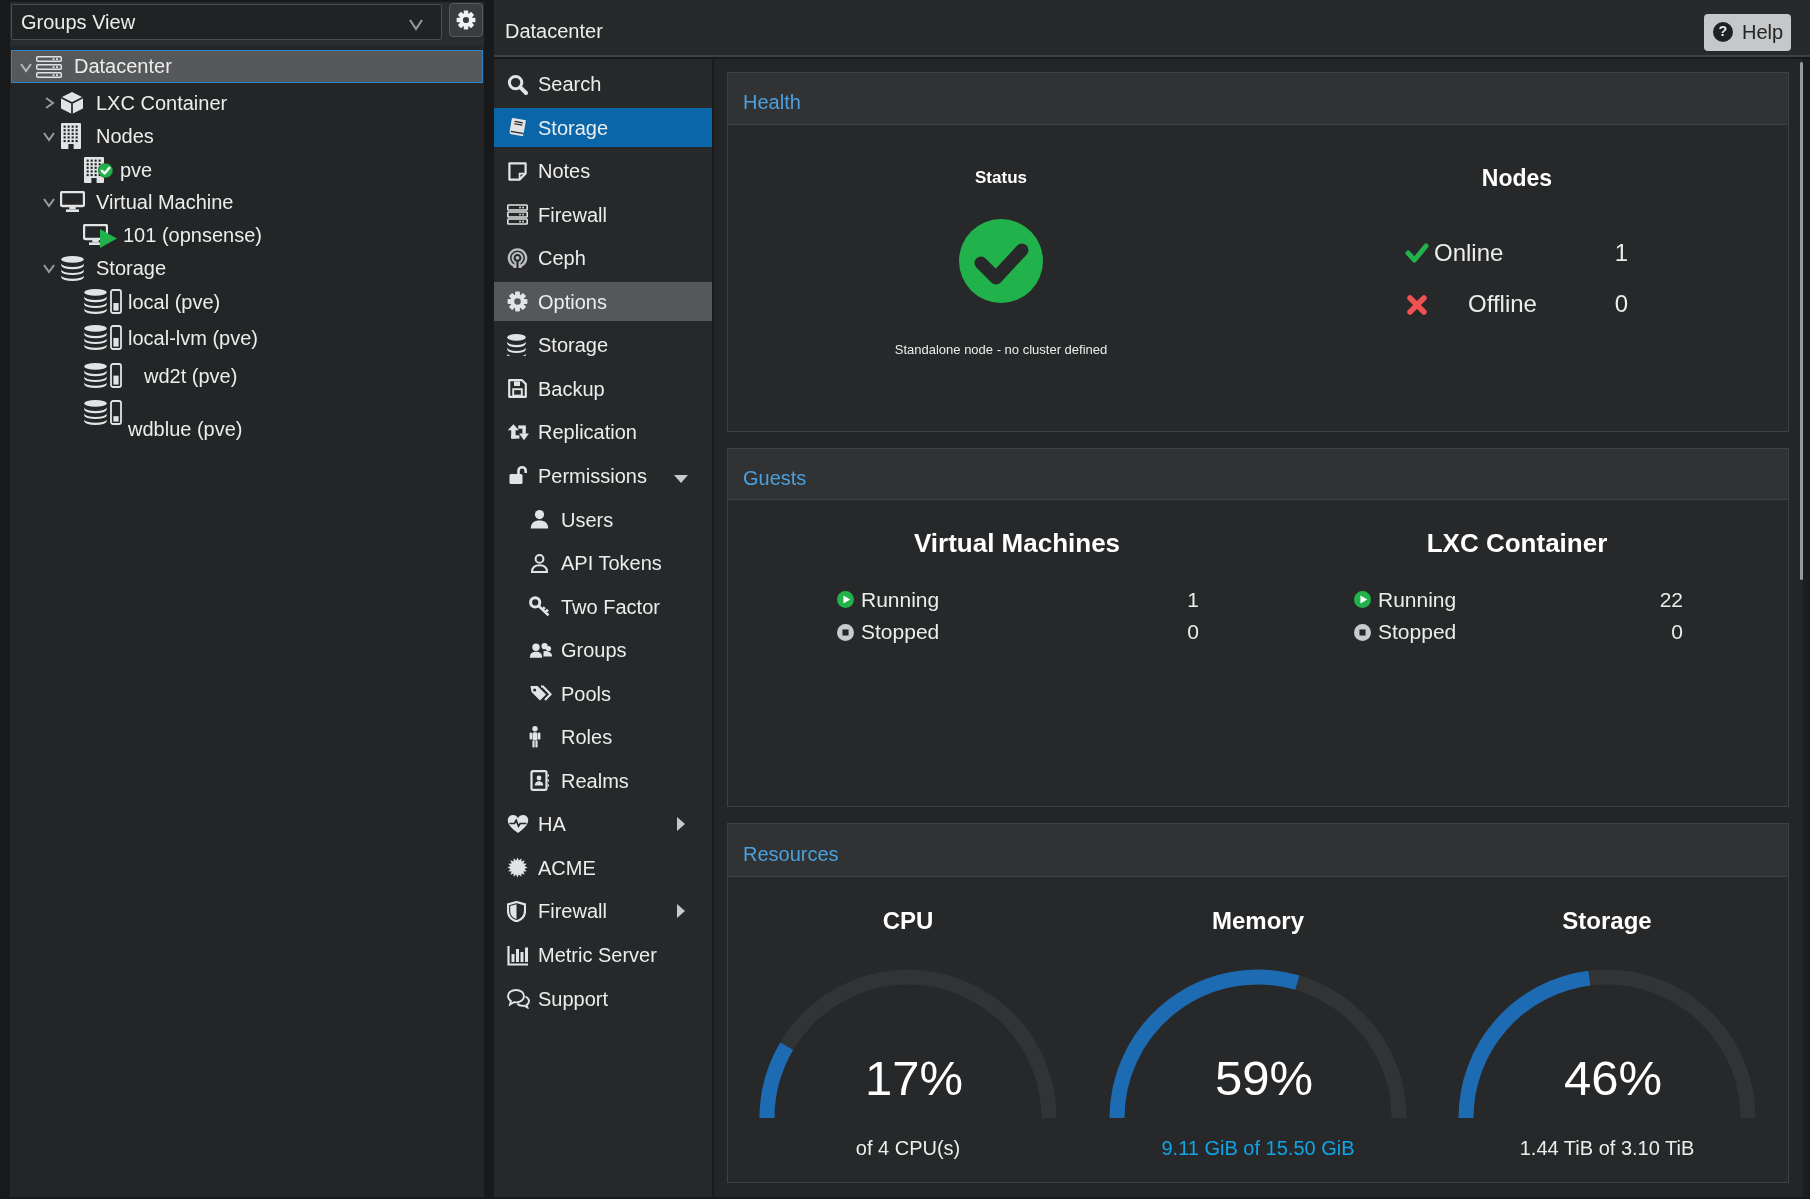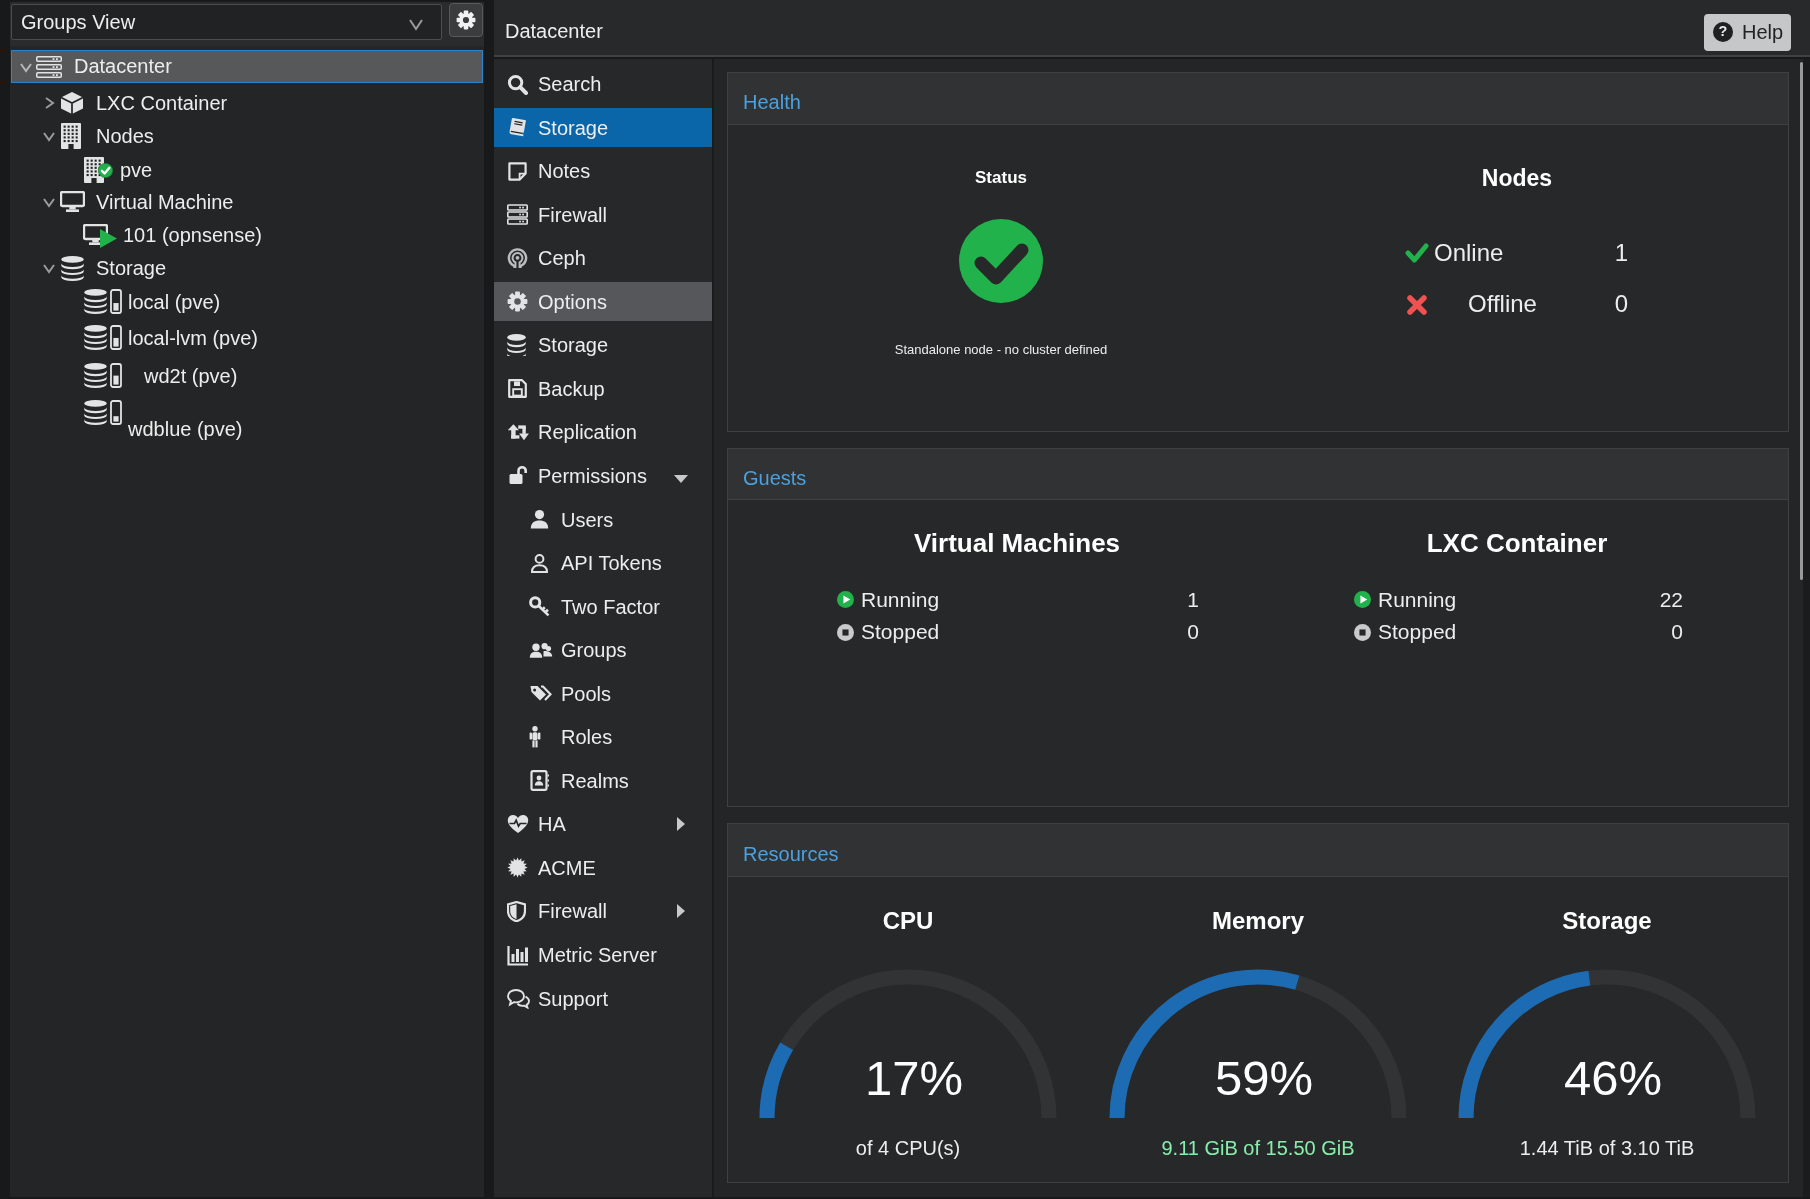--- a/index.html
+++ b/index.html
@@ -399,19 +399,19 @@
       <path d="M14.0 151 A 141 141 0 0 1 33.64 79.23" fill="none" stroke="#1d6bb2" stroke-width="15"></path>
     </svg></div>
 <div class="a" style="left:514px;top:1041px;width:800px;text-align:center;font-size:49px;line-height:74px;color:#fff;white-space:nowrap">17%</div>
 <div class="a" style="left:508px;top:1133px;width:800px;text-align:center;font-size:20px;line-height:30px;color:#eceded;white-space:nowrap">of 4 CPU(s)</div>
 <div class="a" style="left:858px;top:903px;width:800px;text-align:center;font-size:24px;line-height:36px;color:#fff;font-weight:bold;white-space:nowrap">Memory</div>
 <div style="position:absolute;left:1103px;top:967px;line-height:0"><svg width="310" height="160" viewBox="0 0 310 160">
       <path d="M14.0 151 A 141 141 0 0 1 296.0 151" fill="none" stroke="#323335" stroke-width="15"></path>
       <path d="M14.0 151 A 141 141 0 0 1 194.34 15.60" fill="none" stroke="#1d6bb2" stroke-width="15"></path>
     </svg></div>
 <div class="a" style="left:864px;top:1041px;width:800px;text-align:center;font-size:49px;line-height:74px;color:#fff;white-space:nowrap">59%</div>
-<div class="a" style="left:858px;top:1133px;width:800px;text-align:center;font-size:20px;line-height:30px;color:#86efac;white-space:nowrap">9.11 GiB of 15.50 GiB</div>
+<div class="a" style="left:858px;top:1133px;width:800px;text-align:center;font-size:20px;line-height:30px;color:#0ea5e9;white-space:nowrap">9.11 GiB of 15.50 GiB</div>
 <div class="a" style="left:1207px;top:903px;width:800px;text-align:center;font-size:24px;line-height:36px;color:#fff;font-weight:bold;white-space:nowrap">Storage</div>
 <div style="position:absolute;left:1452px;top:967px;line-height:0"><svg width="310" height="160" viewBox="0 0 310 160">
       <path d="M14.0 151 A 141 141 0 0 1 296.0 151" fill="none" stroke="#323335" stroke-width="15"></path>
       <path d="M14.0 151 A 141 141 0 0 1 137.33 11.11" fill="none" stroke="#1d6bb2" stroke-width="15"></path>
     </svg></div>
 <div class="a" style="left:1213px;top:1041px;width:800px;text-align:center;font-size:49px;line-height:74px;color:#fff;white-space:nowrap">46%</div>
 <div class="a" style="left:1207px;top:1133px;width:800px;text-align:center;font-size:20px;line-height:30px;color:#eceded;white-space:nowrap">1.44 TiB of 3.10 TiB</div>
 </body></html>

